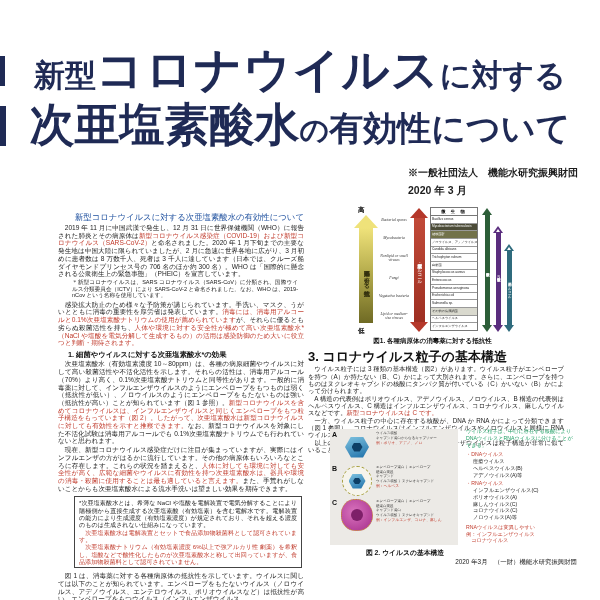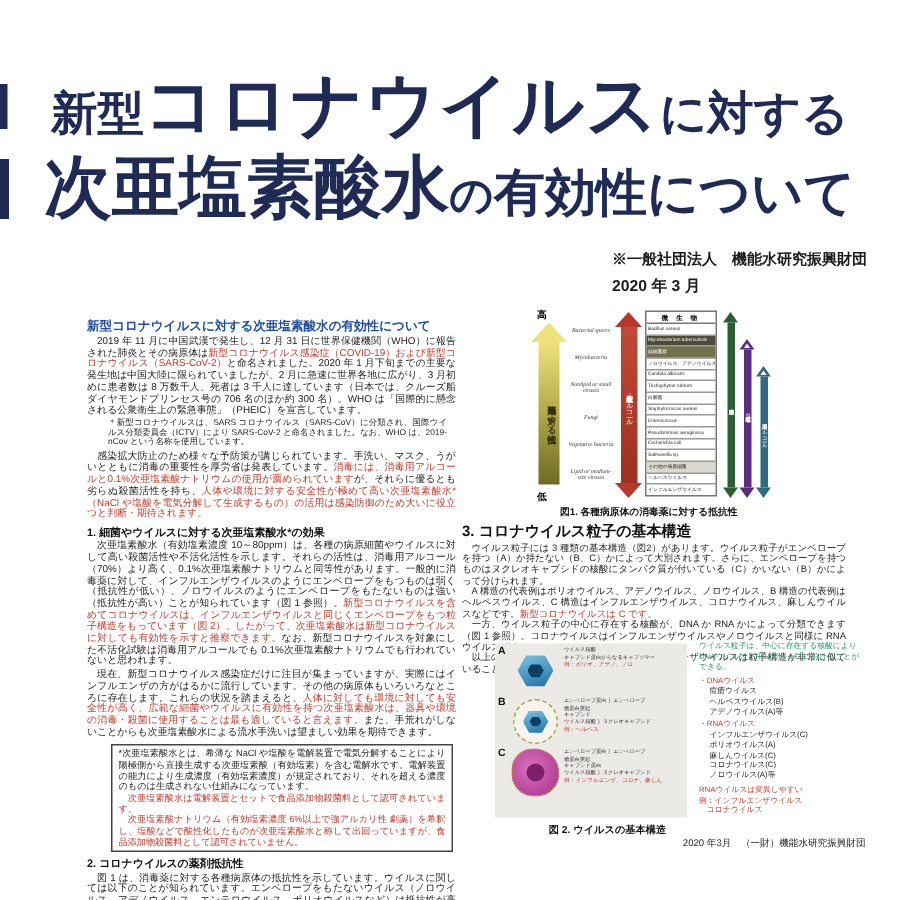--- a/index.html
+++ b/index.html
@@ -19,29 +19,29 @@
   .t-md{font-size:31px;}
   .t-xl{font-size:47px;letter-spacing:1px;}
   .t-lg{font-size:45px;}
   .t-md2{font-size:29px;}
   .t-md3{font-size:34px;}
 
   .attribution{position:absolute;right:22px;top:166px;color:#1c1c1c;}
   .attr-org{font-size:10px;font-weight:700;}
   .attr-date{font-size:10.5px;margin-top:4px;font-weight:bold;}
 
-  .doc-heading{position:absolute;left:58px;top:212px;width:246px;text-align:left;
-    color:#1d4f9e;font-weight:700;font-size:8.4px;}
+  .doc-heading{position:absolute;left:58px;top:212px;width:246px;text-align:right;
+    color:#1d4f9e;font-weight:400;font-size:8.4px;}
 
   
   .col-left{position:absolute;left:58px;top:224px;width:246px;font-size:6.6px;
     line-height:1.17;color:#1c1c1c;text-align:justify;}
   .jp{margin:0 0 1px 0;}
   .note{font-size:5.6px;line-height:1.18;margin:1px 6px 2px 14px;color:#222;}
-  .sec{font-size:7.3px;font-weight:700;margin:4px 0 1px 0;color:#111;}
+  .sec{font-size:7.3px;font-weight:700;margin:4px 0 1px 10px;color:#111;}
   .notebox{border:1px solid #444;margin:4px 2px 4px 16px;padding:2px 4px;
     font-size:6.1px;line-height:1.2;}
   .box-line{text-align:justify;}
   .red{color:#c03a2b;}
   .green{color:#1e9e63;}
 
   
   .fig1{position:absolute;left:352px;top:206px;width:162px;height:130px;}
   .f1-high{position:absolute;left:6px;top:0;font-size:6.5px;font-weight:700;}
   .f1-low{position:absolute;left:6px;top:121px;font-size:6.5px;font-weight:700;}
@@ -94,21 +94,21 @@
   .va3 .va-body{background:#2f6b7d;}
   .hole{position:absolute;left:-2.5px;top:2.8px;width:0;height:0;display:block;
     border-left:2.5px solid transparent;border-right:2.5px solid transparent;
     border-bottom:3.6px solid #fff;}
   .fig1-cap{position:absolute;left:340px;top:337px;width:185px;text-align:center;
     font-size:6.5px;font-weight:700;color:#111;}
 
   
   .sec3{position:absolute;left:308px;top:349px;width:256px;font-size:6.3px;line-height:1.17;
     color:#1c1c1c;text-align:justify;}
-  .sec3 .sec{font-size:10px;margin:0 0 1px 0;}
+  .sec3 .sec{font-size:13px;margin:0 0 1px 0;}
   .s3{margin:0;}
 
   
   .fig2{position:absolute;left:330px;top:429px;width:128px;height:116px;background:#eceae6;
     padding:2px;box-sizing:border-box;}
   .f2-group{display:flex;align-items:flex-start;margin-bottom:2px;}
   .f2-tag{font-size:7px;font-weight:700;width:9px;flex:0 0 auto;color:#111;}
   .f2-shape{width:32px;height:32px;flex:0 0 auto;display:flex;align-items:center;justify-content:center;}
   .hexa{width:24px;height:21px;clip-path:polygon(25% 0,75% 0,100% 50%,75% 100%,25% 100%,0 50%);
     background:linear-gradient(160deg,#7fc3e0,#1c6ea8);display:flex;align-items:center;justify-content:center;}
@@ -163,21 +163,20 @@
     <p class="jp note"><span>＊新型コロナウイルスは、SARS コロナウイルス（SARS-CoV）に分類され、国際ウイルス分類委員会（ICTV）により SARS-CoV-2 と命名されました。なお、WHO は、2019-nCov という名称を使用しています。</span></p>
     <p class="jp"><span>　感染拡大防止のため様々な予防策が講じられています。手洗い、マスク、うがいとともに消毒の重要性を厚労省は発表しています。</span><span class="red">消毒には、消毒用アルコールと0.1%次亜塩素酸ナトリウムの使用が薦められています</span><span>が、それらに優るとも劣らぬ殺菌活性を持ち、</span><span class="red">人体や環境に対する安全性が極めて高い次亜塩素酸水*（NaCl や塩酸を電気分解して生成するもの）の活用は感染防御のため大いに役立つと判断・期待されます。</span></p>
     <h3 class="sec">1. 細菌やウイルスに対する次亜塩素酸水*の効果</h3>
     <p class="jp"><span>　次亜塩素酸水（有効塩素濃度 10～80ppm）は、各種の病原細菌やウイルスに対して高い殺菌活性や不活化活性を示します。それらの活性は、消毒用アルコール（70%）より高く、0.1%次亜塩素酸ナトリウムと同等性があります。一般的に消毒薬に対して、インフルエンザウイルスのようにエンベロープをもつものは弱く（抵抗性が低い）、ノロウイルスのようにエンベロープをもたないものは強い（抵抗性が高い）ことが知られています（図 1 参照）。</span><span class="red">新型コロナウイルスを含めてコロナウイルスは、インフルエンザウイルスと同じくエンベロープをもつ粒子構造をもっています（図 2）。したがって、次亜塩素酸水は新型コロナウイルスに対しても有効性を示すと推察できます。</span><span>なお、新型コロナウイルスを対象にした不活化試験は消毒用アルコールでも 0.1%次亜塩素酸ナトリウムでも行われていないと思われます。</span></p>
     <p class="jp"><span>　現在、新型コロナウイルス感染症だけに注目が集まっていますが、実際にはインフルエンザの方がはるかに流行しています。その他の病原体もいろいろなところに存在します。これらの状況を踏まえると、</span><span class="red">人体に対しても環境に対しても安全性が高く、広範な細菌やウイルスに有効性を持つ次亜塩素酸水は、器具や環境の消毒・殺菌に使用することは最も適していると言えます。</span><span>また、手荒れがしないことからも次亜塩素酸水による流水手洗いは望ましい効果を期待できます。</span></p>
     <div class="notebox">
         <div class="box-line">*次亜塩素酸水とは、希薄な NaCl や塩酸を電解装置で電気分解することにより陽極側から直接生成する次亜塩素酸（有効塩素）を含む電解水です。電解装置の能力により生成濃度（有効塩素濃度）が規定されており、それを超える濃度のものは生成されない仕組みになっています。</div>
         <div class="box-line red">　次亜塩素酸水は電解装置とセットで食品添加物殺菌料として認可されています。</div>
         <div class="box-line red">　次亜塩素酸ナトリウム（有効塩素濃度 6%以上で強アルカリ性 劇薬）を希釈し、塩酸などで酸性化したものが次亜塩素酸水と称して出回っていますが、食品添加物殺菌料として認可されていません。</div>
       </div>
-    <h3 class="sec">2. コロナウイルスの薬剤抵抗性</h3>
     <p class="jp"><span>　図 1 は、消毒薬に対する各種病原体の抵抗性を示しています。ウイルスに関しては以下のことが知られています。エンベロープをもたないウイルス（ノロウイルス、アデノウイルス、エンテロウイルス、ポリオウイルスなど）は抵抗性が高い、エンベロープをもつウイルス（インフルエンザウイルス、</span></p>
   </div>
 
   <div class="fig1">
     <div class="f1-high">高</div>
     <div class="f1-yarrow">
       <div class="f1-yhead"></div>
       <div class="f1-ybody">
         <span class="vtext">消毒薬に対する抵抗性</span>
       </div>

